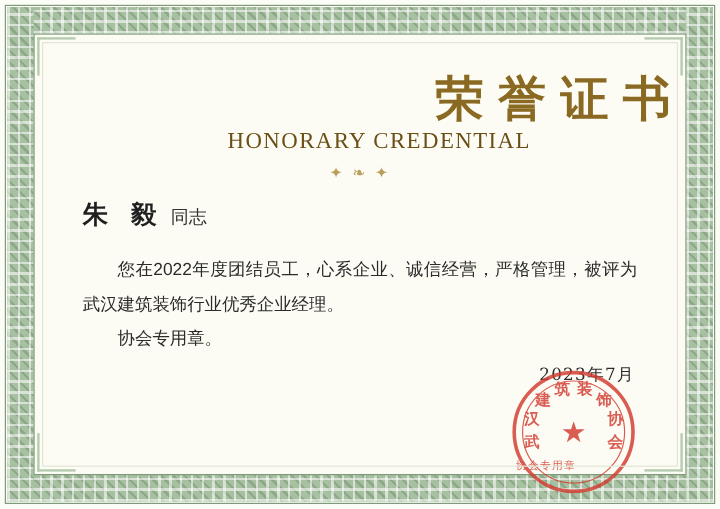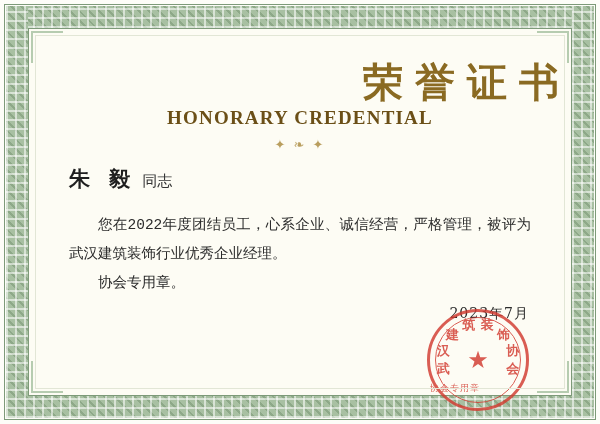--- a/index.html
+++ b/index.html
@@ -122,27 +122,27 @@
     text-align: right;
     font-family: "DejaVu Serif", serif;
     font-size: 40px;
     font-weight: bold;
     letter-spacing: 12px;
     text-indent: 12px;
     color: #8a6a22;
   }
   .title-en {
     position: absolute;
-    left: 0;
+    left: 16px;
     top: 78px;
     width: 542px;
     text-align: center;
     font-family: "Liberation Serif", serif;
     font-size: 19px;
-    font-weight: bold;
+    font-weight: normal;
     letter-spacing: 1.2px;
     color: #6b4f17;
   }
 
   .divider {
     position: absolute;
     left: 171px;
     top: 108px;
     width: 200px;
     height: 16px;
@@ -171,21 +171,21 @@
     font-size: 15px;
     margin-left: 6px;
     color: #333;
   }
 
   .body-text {
     position: absolute;
     left: 40px;
     top: 182px;
     width: 462px;
-    font-family: Liberation Mono, monospace;
+    font-family: Liberation Sans, sans-serif;
     font-size: 14.5px;
     line-height: 29px;
     color: #2b2b2b;
     text-align: justify;
   }
   .body-text p {
     margin: 0;
     text-indent: 2em;
   }
 

